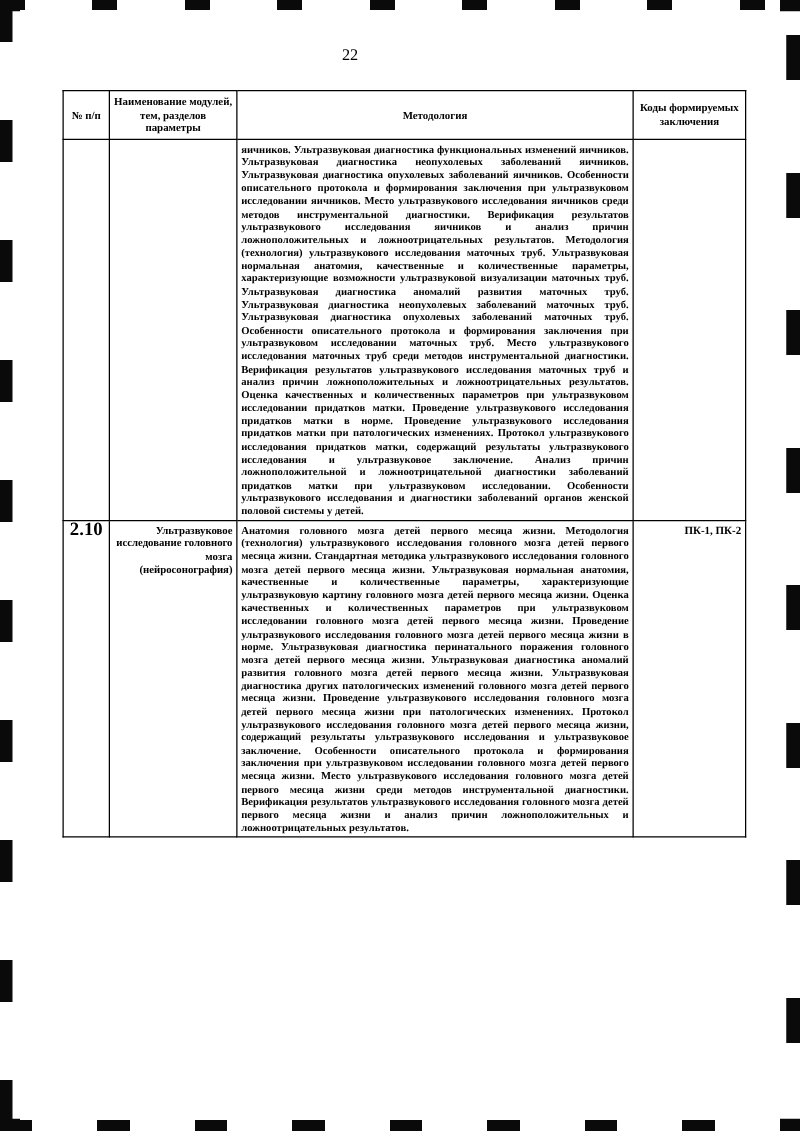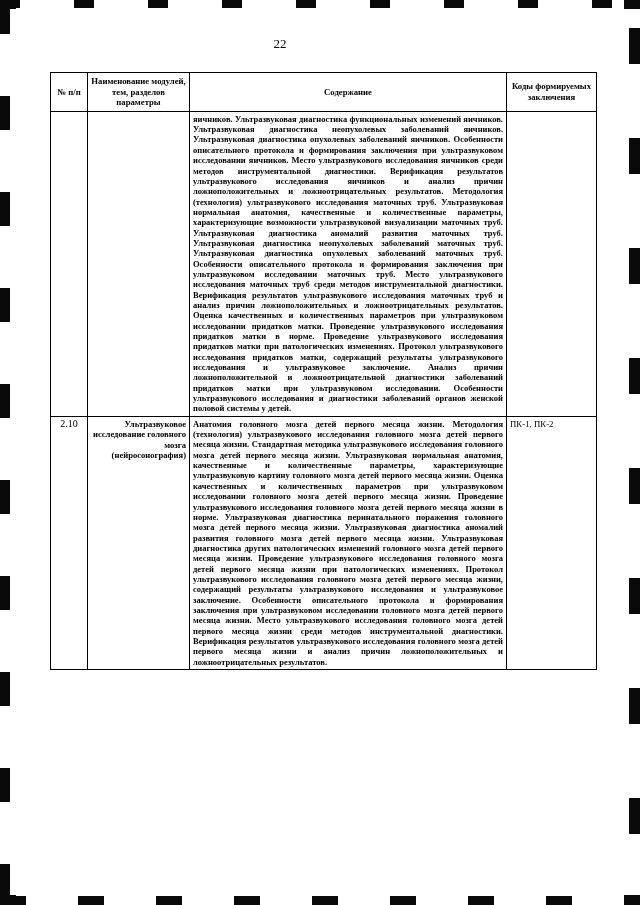--- a/index.html
+++ b/index.html
@@ -44,32 +44,32 @@
     border:1px solid #000;
     vertical-align:top;
     padding:2px 3px;
   }
   table.doc th{
     font-size:8.7px;line-height:10.6px;
     font-weight:bold;text-align:center;vertical-align:middle;
     padding:3px 2px;
   }
   .cell-num{
-    font-size:10px;line-height:10.4px;font-weight:normal;text-align:center;
+    font-size:15px;line-height:10.4px;font-weight:bold;text-align:center;
   }
   .cell-module{
     font-size:8.6px;line-height:10.4px;font-weight:bold;text-align:right;
   }
   .cell-content{
     font-size:8.5px;line-height:10.35px;font-weight:bold;
     text-align:justify;text-justify:inter-word;
     padding:2px 4px;
   }
   .cell-codes{
-    font-size:8.8px;line-height:10.4px;font-weight:normal;text-align:left;
+    font-size:8.8px;line-height:10.4px;font-weight:bold;text-align:right;
   }
 </style>
 </head>
 <body>
 
 <div class="edge edge-top"></div>
 <div class="edge edge-bottom"></div>
 <div class="edge edge-left"></div>
 <div class="edge edge-right"></div>
 <div class="corner c-tl"></div>
@@ -83,21 +83,21 @@
   <colgroup>
     <col class="c1">
       <col class="c2">
       <col class="c3">
       <col class="c4">
   </colgroup>
   <thead>
     <tr>
       <th>№ п/п</th>
       <th>Наименование модулей, тем, разделов параметры</th>
-      <th>Содержание</th>
+      <th>Методология</th>
       <th>Коды формируемых заключения</th>
     </tr>
   </thead>
   <tbody>
     <tr>
       <td class="cell-num"></td>
       <td class="cell-module"></td>
       <td class="cell-content">яичников. Ультразвуковая диагностика функциональных изменений яичников. Ультразвуковая диагностика неопухолевых заболеваний яичников. Ультразвуковая диагностика опухолевых заболеваний яичников. Особенности описательного протокола и формирования заключения при ультразвуковом исследовании яичников. Место ультразвукового исследования яичников среди методов инструментальной диагностики. Верификация результатов ультразвукового исследования яичников и анализ причин ложноположительных и ложноотрицательных результатов. Методология (технология) ультразвукового исследования маточных труб. Ультразвуковая нормальная анатомия, качественные и количественные параметры, характеризующие возможности ультразвуковой визуализации маточных труб. Ультразвуковая диагностика аномалий развития маточных труб. Ультразвуковая диагностика неопухолевых заболеваний маточных труб. Ультразвуковая диагностика опухолевых заболеваний маточных труб. Особенности описательного протокола и формирования заключения при ультразвуковом исследовании маточных труб. Место ультразвукового исследования маточных труб среди методов инструментальной диагностики. Верификация результатов ультразвукового исследования маточных труб и анализ причин ложноположительных и ложноотрицательных результатов. Оценка качественных и количественных параметров при ультразвуковом исследовании придатков матки. Проведение ультразвукового исследования придатков матки в норме. Проведение ультразвукового исследования придатков матки при патологических изменениях. Протокол ультразвукового исследования придатков матки, содержащий результаты ультразвукового исследования и ультразвуковое заключение. Анализ причин ложноположительной и ложноотрицательной диагностики заболеваний придатков матки при ультразвуковом исследовании. Особенности ультразвукового исследования и диагностики заболеваний органов женской половой системы у детей.</td>
       <td class="cell-codes"></td>
     </tr>

